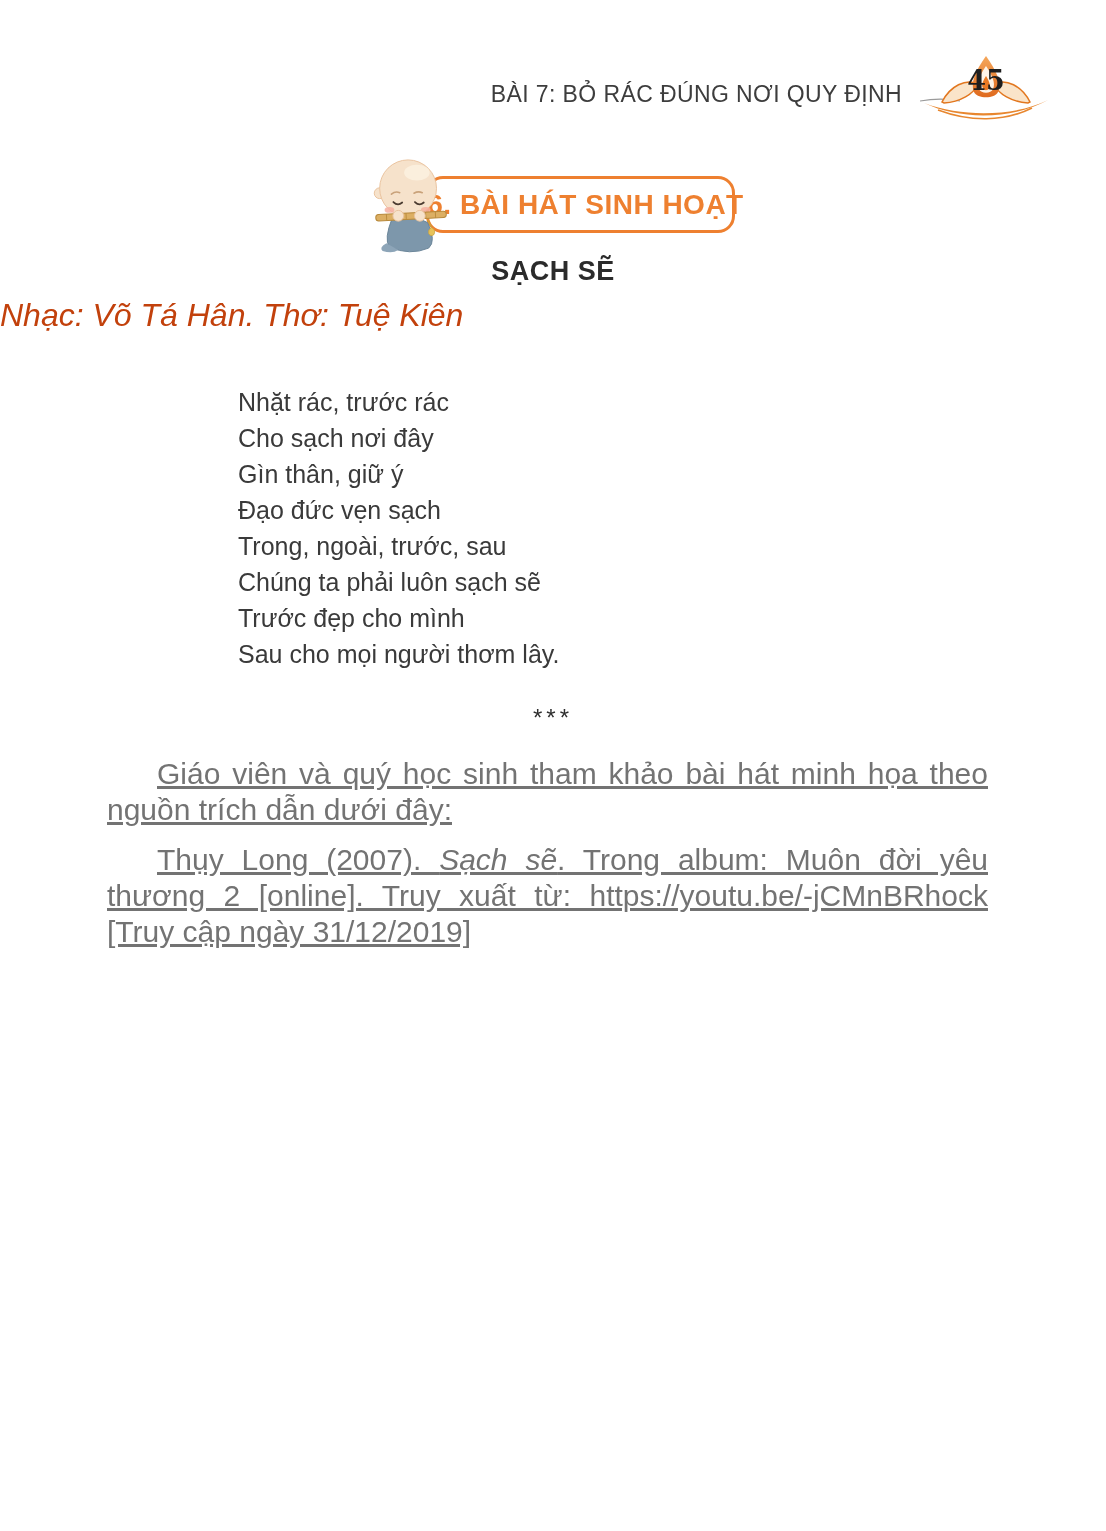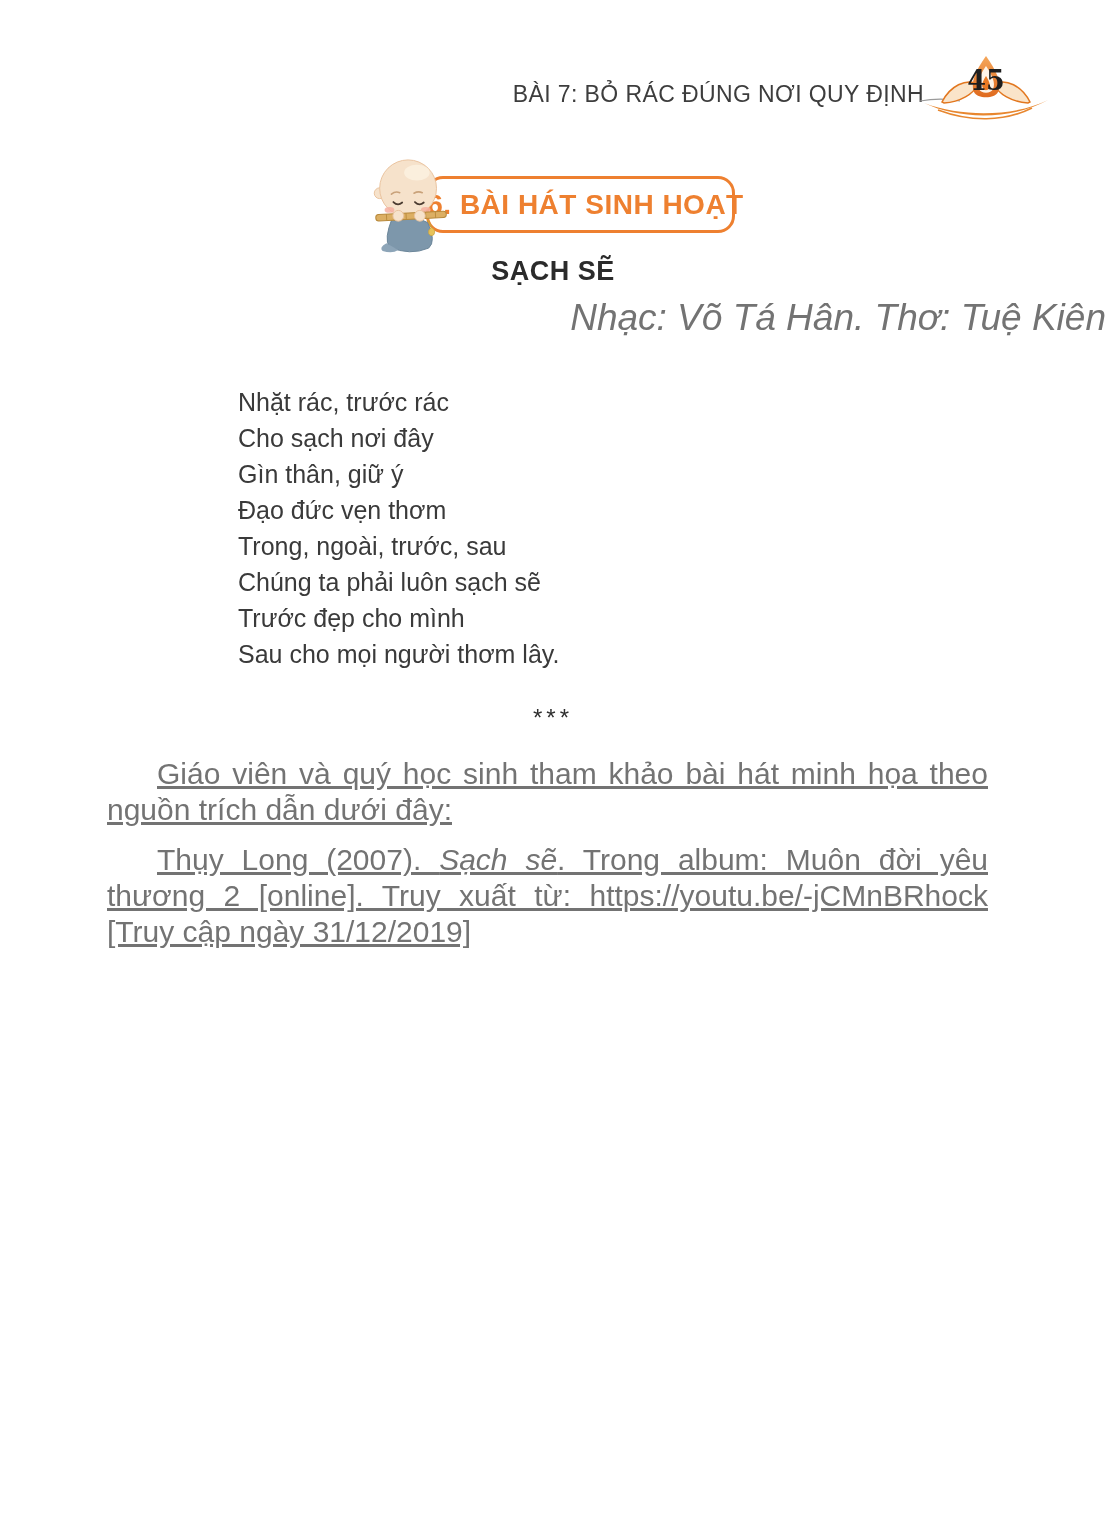--- a/index.html
+++ b/index.html
@@ -7,21 +7,21 @@
   body { font-family:"Liberation Sans","DejaVu Sans",sans-serif; }
   .page {
     position:relative; width:1106px; height:1531px;
     background:#ffffff; margin:0 auto; overflow:hidden;
     color:#3a3a3a;
   }
 
   
   .page-header {
     position:absolute; top:52px; right:54px;
-    display:flex; align-items:center;
+    display:flex; align-items:center;gap:22px;
   }
   .chapter-title {
     font-size:23px; letter-spacing:.4px; color:#3d3d3d;
     white-space:nowrap; transform:translateY(5px);
   }
   .lotus-wrap { position:relative; width:132px; height:74px; margin-left:-4px;text-align:right; }
   .lotus-wrap svg { display:block; }
   .page-num {
     position:absolute; left:66px; top:13px; transform:translateX(-50%);
     font-family:"DejaVu Serif","Liberation Serif",serif;
@@ -42,21 +42,21 @@
   .monk { position:absolute; left:0; top:0; width:98px; height:104px; z-index:2; }
 
   
   .song-title {
     position:absolute; top:256px; left:0; width:100%;
     text-align:center; font-size:27px; font-weight:bold; color:#2b2b2b;
     letter-spacing:.5px;
   }
   .song-credit {
     position:absolute; top:297px; left:0; width:100%;
-    text-align:right; font-size:37px; font-style:italic; color:#737373;
+    text-align:left; font-size:32px; font-style:italic; color:#c2410c;
   }
   .poem { position:absolute; top:384px; left:238px; }
   .poem-line { font-size:25px; line-height:36px; color:#3a3a3a; }
 
   .separator {
     position:absolute; top:704px; left:0; width:100%;
     text-align:center; font-size:24px; letter-spacing:4px; color:#2f2f2f;
   }
 
   
@@ -124,21 +124,21 @@
     </svg>
   </div>
 
   <div class="song-title">SẠCH SẼ</div>
   <div class="song-credit">Nhạc: Võ Tá Hân. Thơ: Tuệ Kiên</div>
 
   <div class="poem">
       <div class="poem-line">Nhặt rác, trước rác</div>
       <div class="poem-line">Cho sạch nơi đây</div>
       <div class="poem-line">Gìn thân, giữ ý</div>
-      <div class="poem-line">Đạo đức vẹn thơm</div>
+      <div class="poem-line">Đạo đức vẹn sạch</div>
       <div class="poem-line">Trong, ngoài, trước, sau</div>
       <div class="poem-line">Chúng ta phải luôn sạch sẽ</div>
       <div class="poem-line">Trước đẹp cho mình</div>
       <div class="poem-line">Sau cho mọi người thơm lây.</div>
     </div>
 
   <div class="separator">***</div>
 
   <p class="body-para note-para">Giáo viên và quý học sinh tham khảo bài hát minh họa theo nguồn trích dẫn dưới đây:</p>
 

